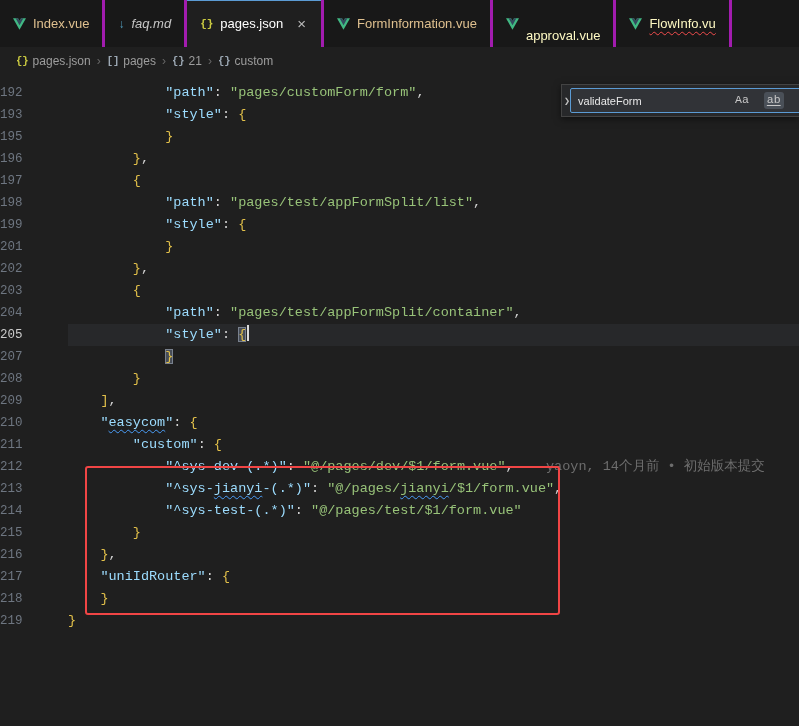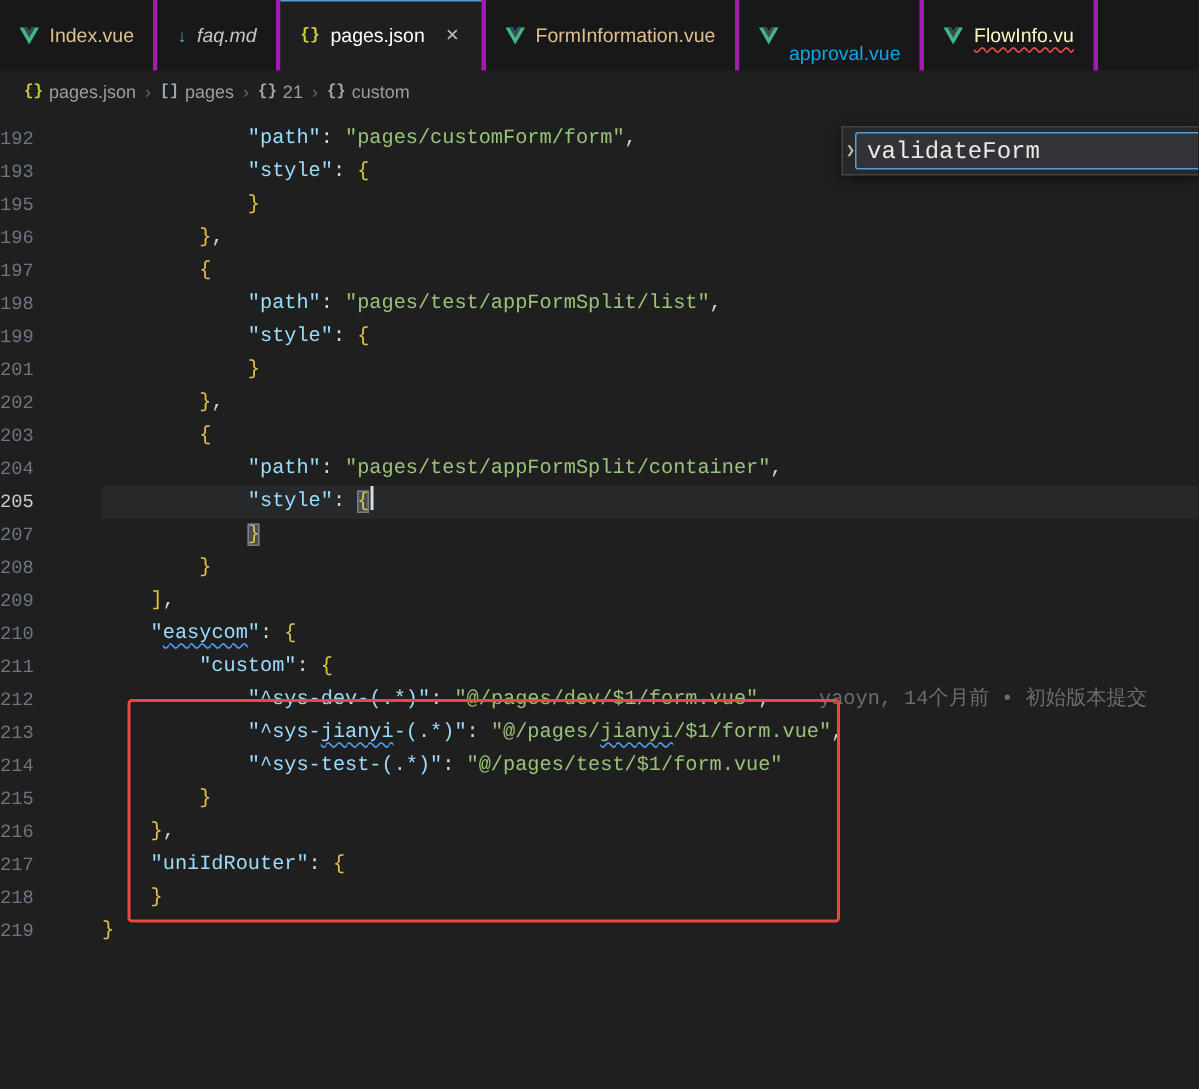--- a/index.html
+++ b/index.html
@@ -43,21 +43,21 @@
   .cursor{display:inline-block;width:2px;height:16px;background:#dcdcdc;vertical-align:-3px;margin-left:0.5px}
 
   .guide{position:absolute;width:1px;background:#383838;z-index:-1}
 
   .annotation-box{position:absolute;left:85px;top:392px;width:475px;height:149px;border:2px solid var(--annotation);border-radius:3px;pointer-events:none;z-index:5}
 
   
   .find{position:absolute;top:10px;right:0;width:238px;height:33px;background:#27282a;border:1px solid #434343;border-right:none;box-shadow:0 2px 7px rgba(0,0,0,.5);display:flex;align-items:center;padding:0 4px 0 2px;z-index:6}
   .find-chevron{color:#c0c0c0;font-size:10px;width:15px;text-align:center;cursor:pointer}
   .find-input{flex:1;display:flex;align-items:center;height:25px;background:#313337;border:1px solid var(--accent);border-radius:2px;padding:0 3px 0 7px}
-  .find-input input{flex:1;min-width:0;background:transparent;border:none;outline:none;color:#e8e8e8;font-size:16px;font-family:Liberation Mono, monospace}
+  .find-input input{flex:1;min-width:0;background:transparent;border:none;outline:none;color:#e8e8e8;font-size:11px;font-family:Liberation Sans, sans-serif}
   .find-toggle{color:#c8c8c8;font-size:11.5px;padding:2px 3px;border-radius:3px;margin-left:12px;cursor:pointer;line-height:1.1}
   .find-toggle.word{background:#4a5058;text-decoration:underline;text-underline-offset:2px}
   .find-toggle.regex{letter-spacing:1px}
 </style>
 </head>
 <body>
 
 <div class="tabbar">
     <div class="tab">
       <span class="tab-icon vue">
@@ -86,21 +86,21 @@
       </span>
       <span class="tab-label" style="color: rgb(223, 192, 143);">FormInformation.vue</span>
     </div>
     <div class="tab">
       <span class="tab-icon vue">
         <svg width="13" height="12" viewBox="0 0 261 226">
           <path fill="#41b883" d="M161 0l-30 52L100 0H0l130 226L261 0z"></path>
           <path fill="#34495e" d="M161 0l-30 52L100 0H52l79 137L209 0z"></path>
         </svg>
       </span>
-      <span class="tab-label" style="color: #0ea5e9; margin-top: 24px;">approval.vue</span>
+      <span class="tab-label" style="color: #fef9c3; margin-top: 24px;">approval.vue</span>
     </div>
     <div class="tab">
       <span class="tab-icon vue">
         <svg width="13" height="12" viewBox="0 0 261 226">
           <path fill="#41b883" d="M161 0l-30 52L100 0H0l130 226L261 0z"></path>
           <path fill="#34495e" d="M161 0l-30 52L100 0H52l79 137L209 0z"></path>
         </svg>
       </span>
       <span class="tab-label err" style="color: #fef9c3;">FlowInfo.vu</span>
     </div>

